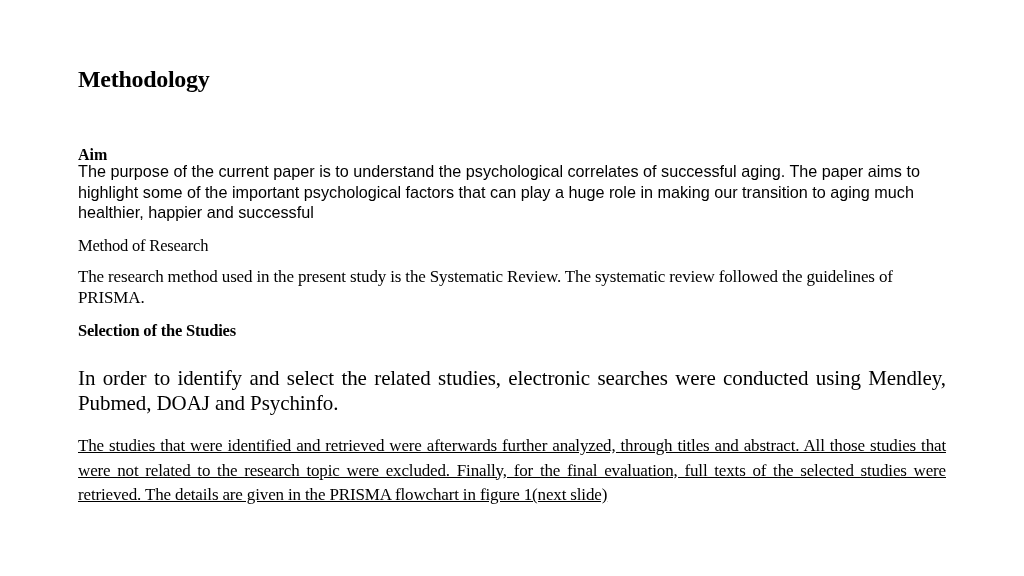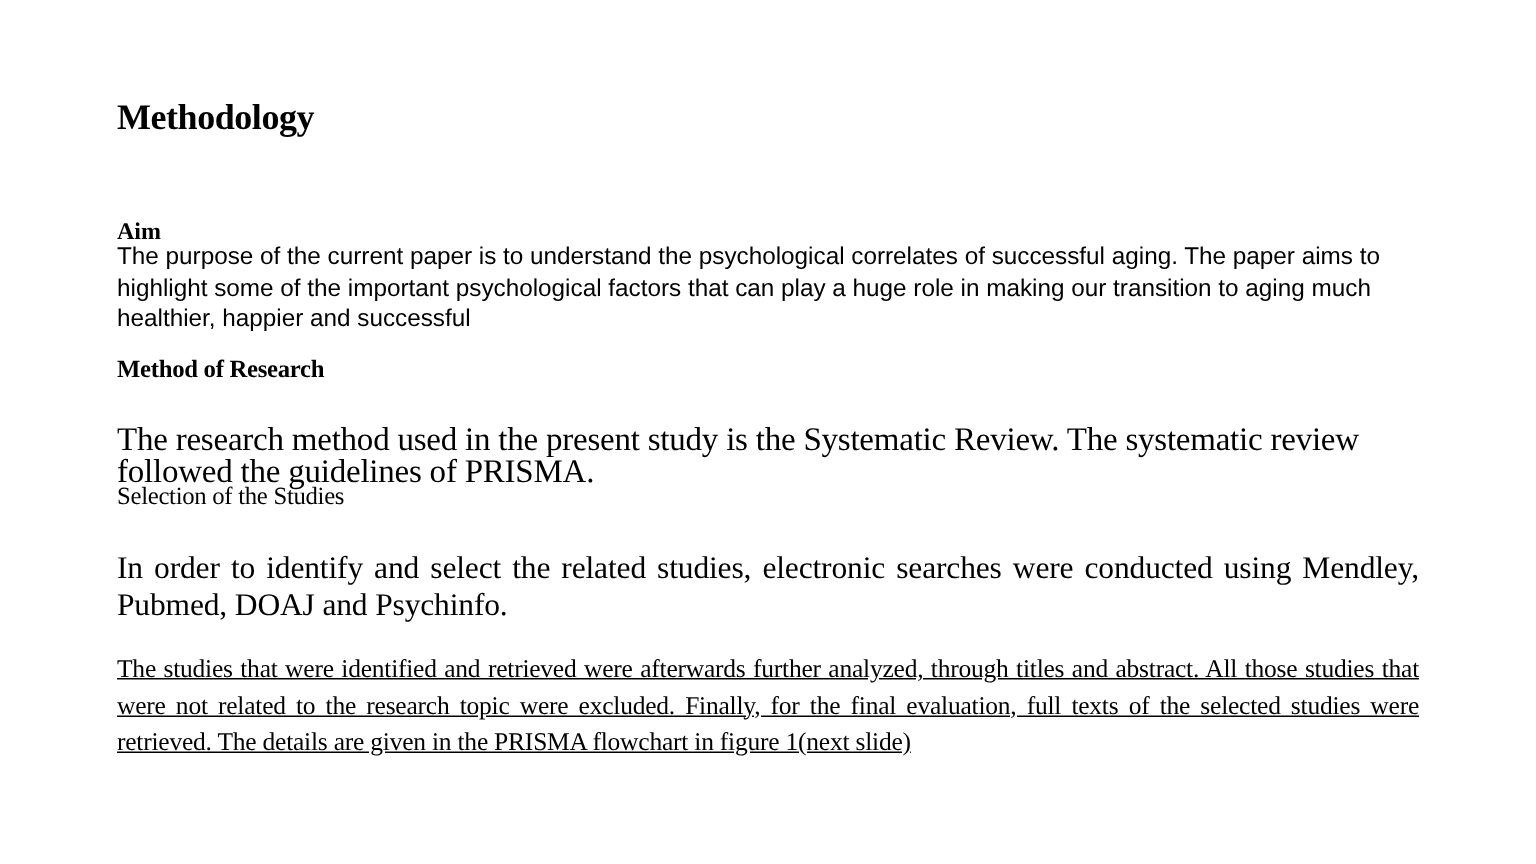--- a/index.html
+++ b/index.html
@@ -6,23 +6,23 @@
     body {
       width: 1024px; height: 576px; background: #ffffff; position: relative; overflow: hidden;
       color: #000;
     }
     .serif { font-family: "Liberation Serif", "DejaVu Serif", serif; }
     .sans { font-family: "Liberation Sans", "DejaVu Sans", sans-serif; }
     .abs { position: absolute; left: 78px; margin: 0; }
     #title { top: 66px; font-size: 24px; font-weight: bold; letter-spacing: -0.3px; }
     #aim-h { top: 133px; font-size: 16px; font-weight: bold; margin-top: 13px; }
     #aim-p { top: 161px; width: 880px; font-size: 16.2px; line-height: 20.5px; }
-    #method-h { top: 236px; font-size: 16.5px; font-weight: bold; letter-spacing: -0.2px; }
-    #method-p { top: 283px; width: 870px; font-size: 22px; line-height: 20.5px; letter-spacing: -0.15px; }
-    #sel-h { top: 321px; font-size: 16.5px; font-weight: normal; letter-spacing: -0.2px; }
+    #method-h { top: 236px; font-size: 16.5px; font-weight: normal; letter-spacing: -0.2px; }
+    #method-p { top: 267px; width: 870px; font-size: 17px; line-height: 20.5px; letter-spacing: -0.15px; }
+    #sel-h { top: 321px; font-size: 16.5px; font-weight: bold; letter-spacing: -0.2px; }
     #sel-p1 { top: 366px; width: 868px; font-size: 21px; line-height: 24.5px; text-align: justify; letter-spacing: -0.1px; }
     #sel-p2 { top: 434px; width: 868px; font-size: 17px; line-height: 24.5px; text-align: justify; letter-spacing: -0.15px; text-decoration: underline; }
   </style>
 </head>
 <body>
 
 <div>
   <h1 id="title" class="abs serif">Methodology</h1>
 
   <h2 id="aim-h" class="abs serif">Aim</h2>

